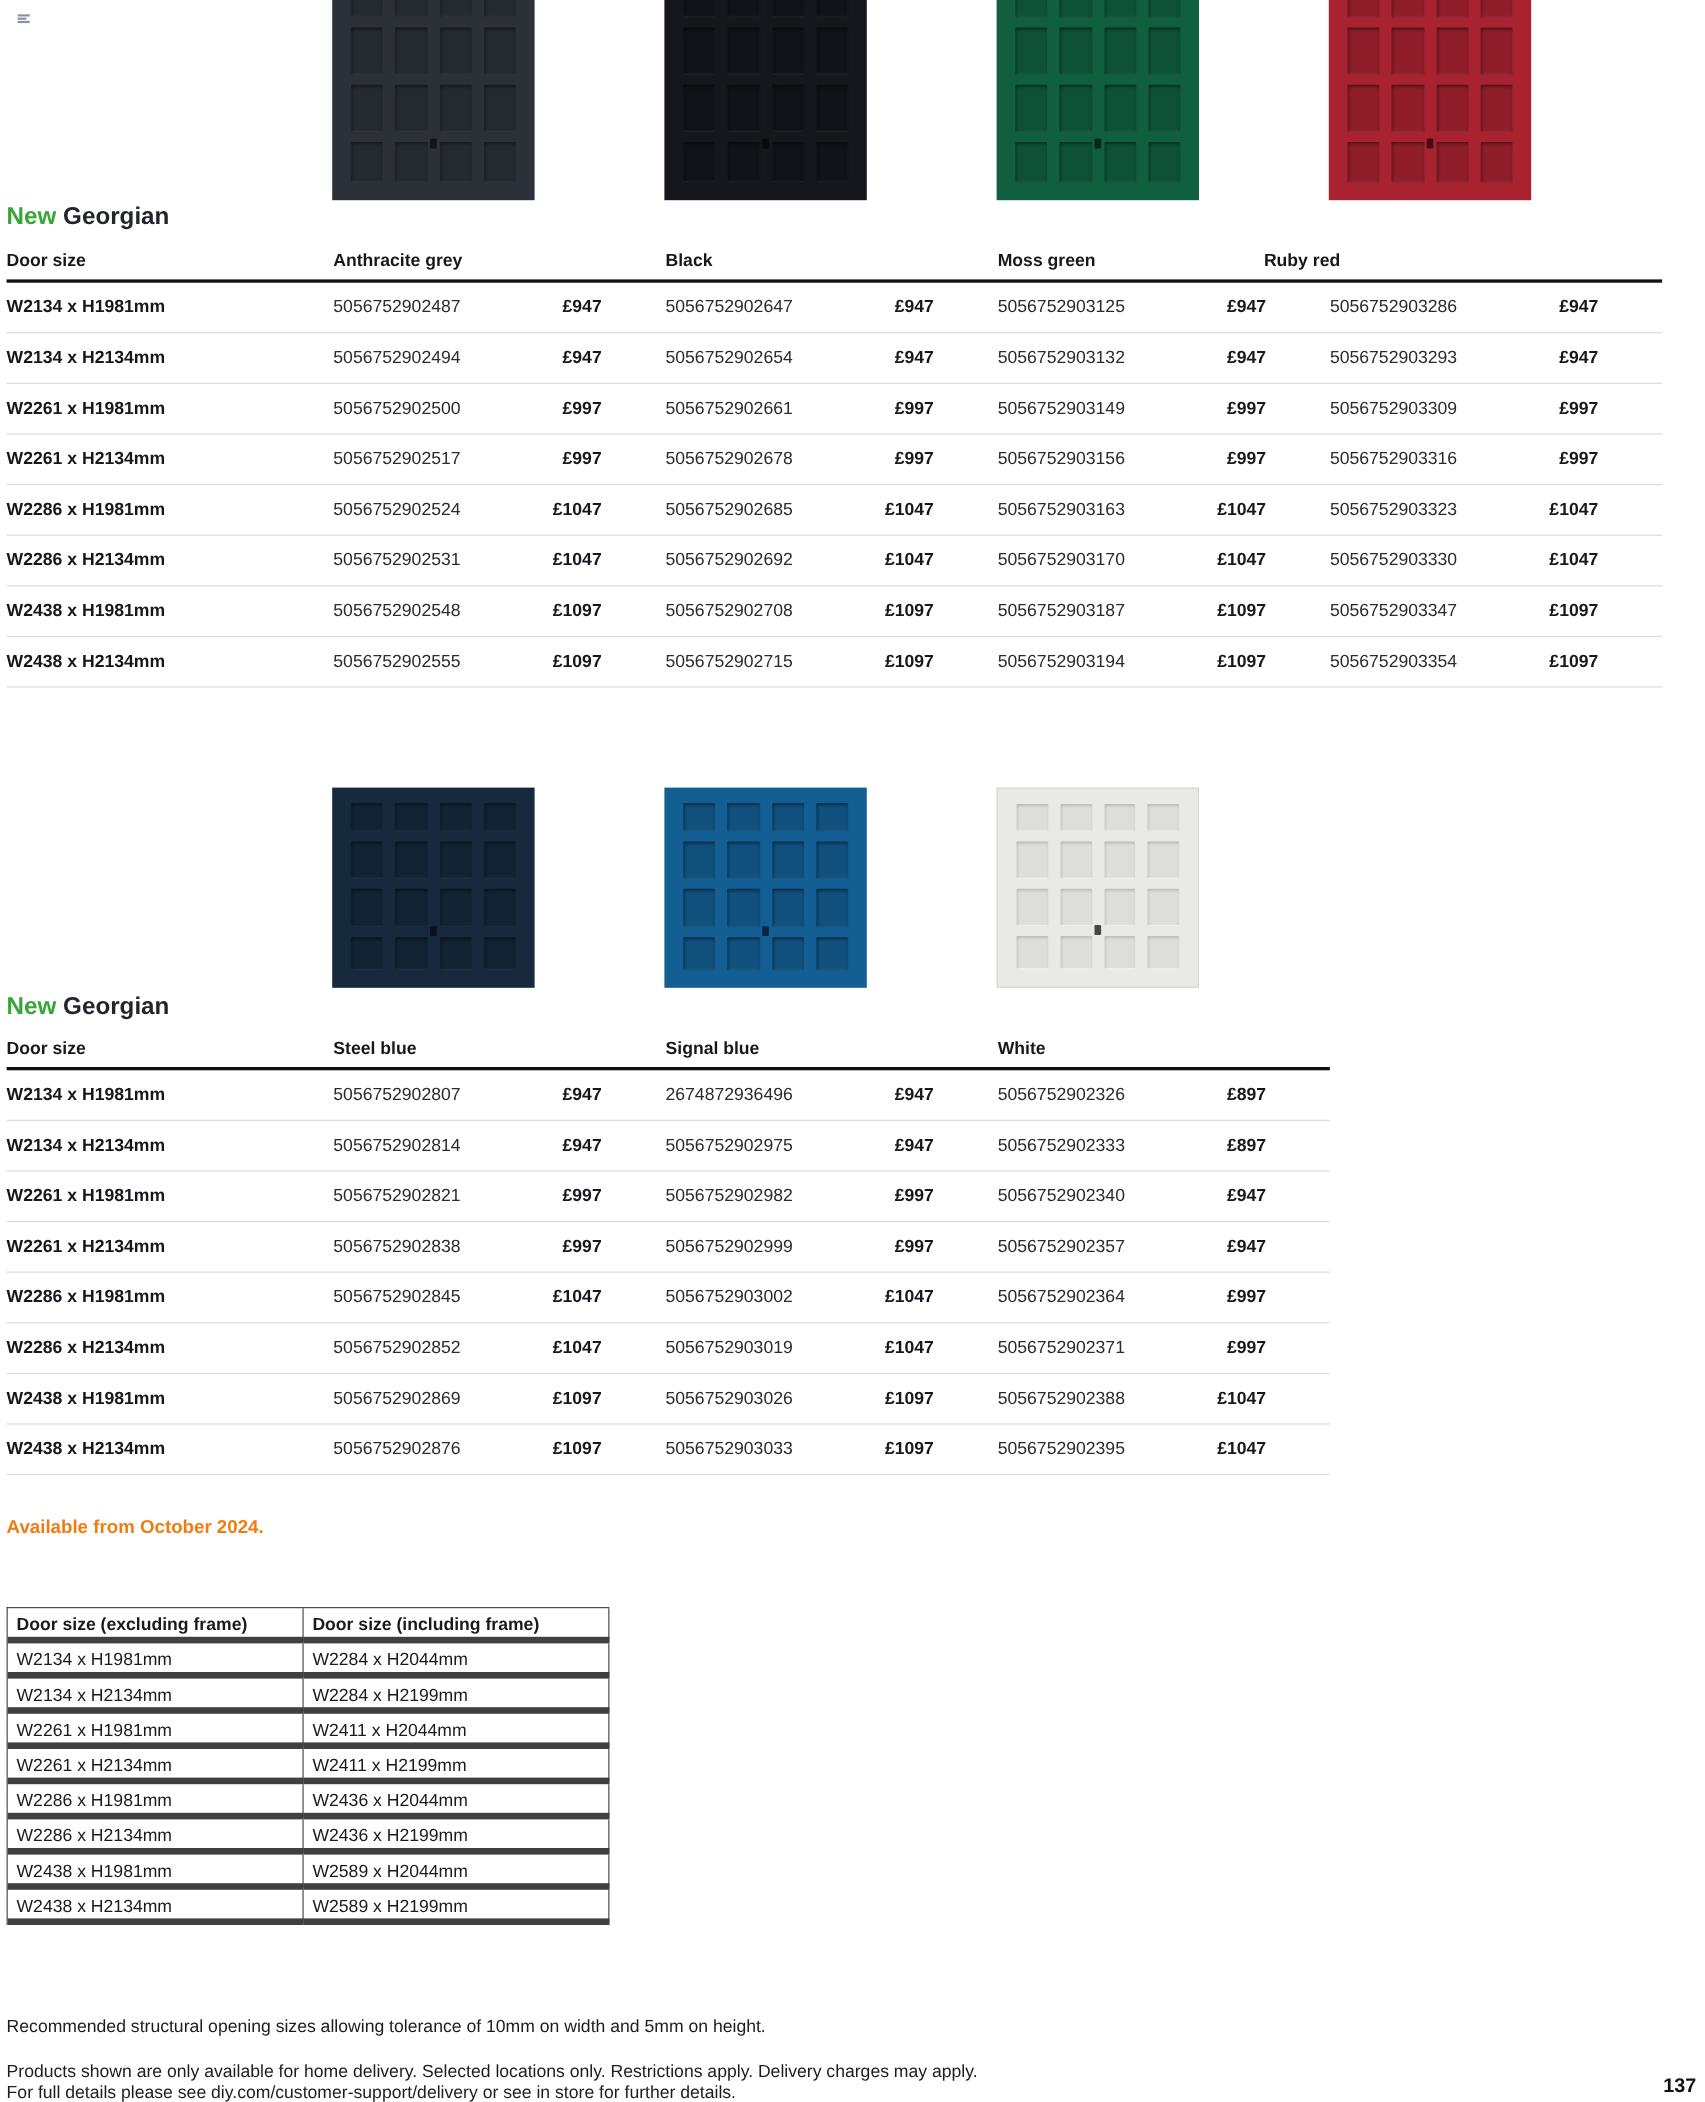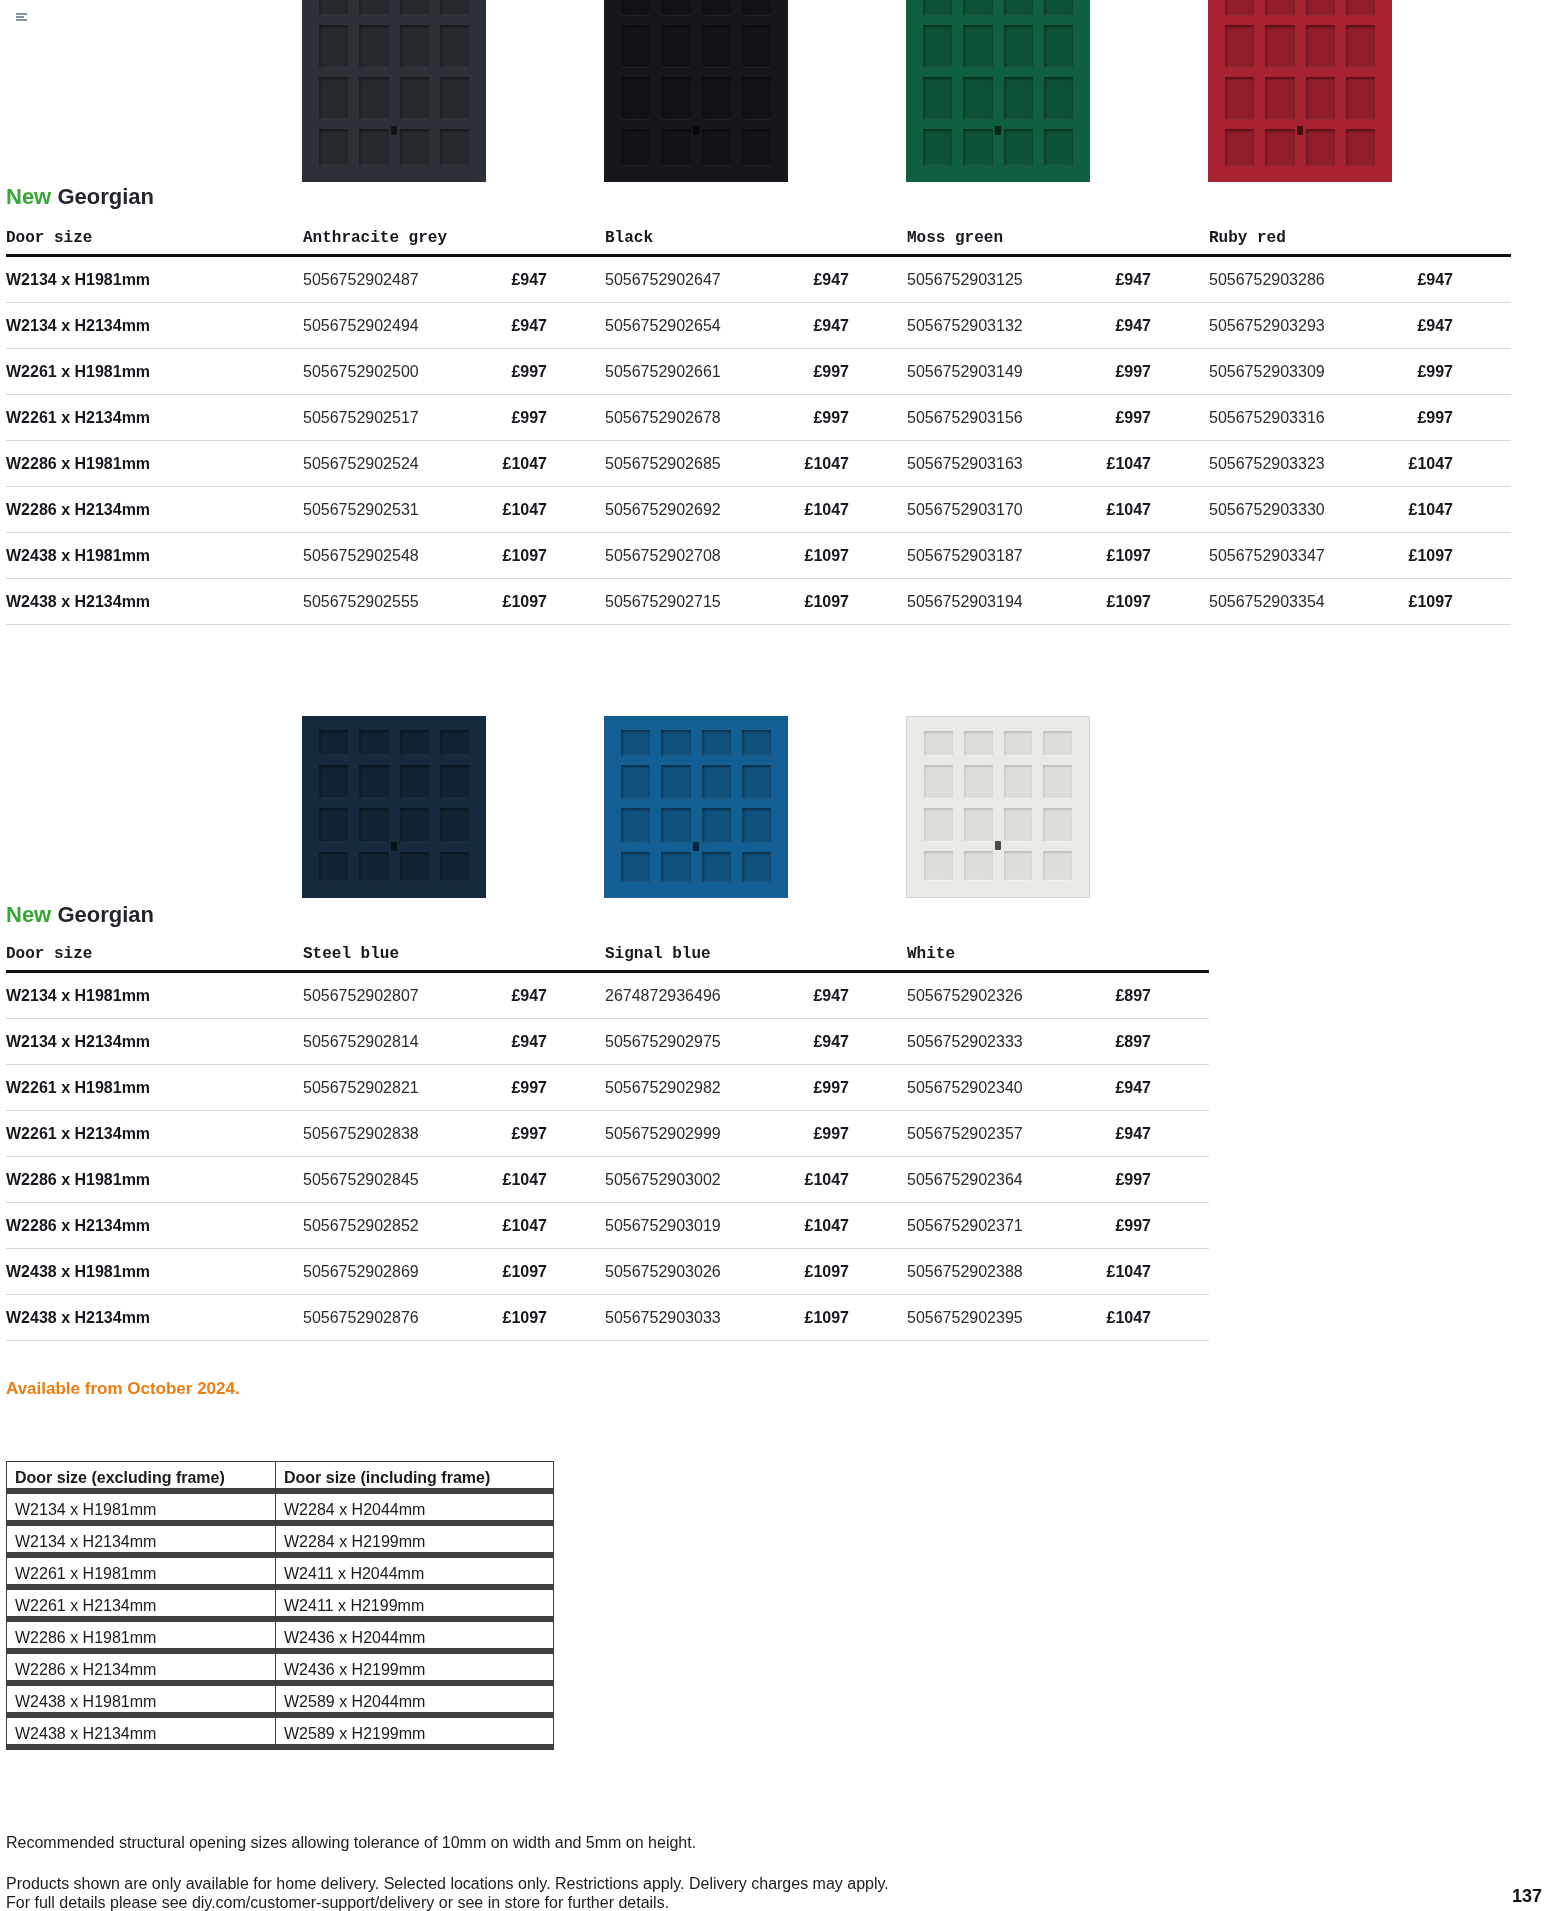--- a/index.html
+++ b/index.html
@@ -31,21 +31,21 @@
   .door.light .handle { background:rgba(45,45,45,.85); }
 
   
   .section-heading { position:absolute; left:6px; font-size:22px; font-weight:bold; }
   .section-heading .new { color:#36a635; }
   .section-heading .name { color:#22252c; }
 
   
   .price-table { position:absolute; left:6px; }
   .pt-head { position:relative; height:35px; border-bottom:3px solid #101010; }
-  .pt-head .pt-h { position:absolute; bottom:7px; font-size:16px; font-weight:bold; color:#16181d; white-space:nowrap;font-family:Liberation Mono, monospace; }
+  .pt-head .pt-h { position:absolute; bottom:7px; font-size:16px; font-weight:bold; color:#16181d; white-space:nowrap; }
   .pt-row { position:relative; height:46px; border-bottom:1px solid #d8d8d8; display:grid; align-items:center; }
   .pt-size { font-weight:bold; font-size:16px; color:#16181d; }
   .pt-group { display:flex; align-items:center; justify-content:space-between; padding-right:58px; }
   .pt-code { font-size:16px; color:#2b2b2b; }
   .pt-price { font-size:16px; font-weight:bold; color:#16181d; }
 
   .availability { position:absolute; left:6px; top:1379px; font-size:17px; font-weight:bold; color:#ee7d11; }
 
   
   .frame-table { position:absolute; left:6px; top:1461px; border-top:1px solid #3c3c3c; border-left:1px solid #3c3c3c; background:#fff; }
@@ -161,21 +161,21 @@
     <span class="new">New</span>
     <span class="name">Georgian</span>
   </h2>
 
   <div class="price-table" id="table-0" style="top: 222px; width: 1505px;">
       <div class="pt-head">
         <div class="pt-h" style="left: 0px;">Door size</div>
         <div class="pt-h" style="left: 297px; text-align: center;">Anthracite grey</div>
         <div class="pt-h" style="left: 599px;">Black</div>
         <div class="pt-h" style="left: 901px;">Moss green</div>
-        <div class="pt-h" style="left: 1203px;">Ruby red</div>
+        <div class="pt-h" style="left: 1143px;">Ruby red</div>
       </div>
       <div class="pt-row" style="grid-template-columns: 297px repeat(4, 302px);">
         <div class="pt-size">W2134 x H1981mm</div>
         <div class="pt-group">
           <span class="pt-code">5056752902487</span>
           <span class="pt-price">£947</span>
         </div>
         <div class="pt-group">
           <span class="pt-code">5056752902647</span>
           <span class="pt-price">£947</span>

